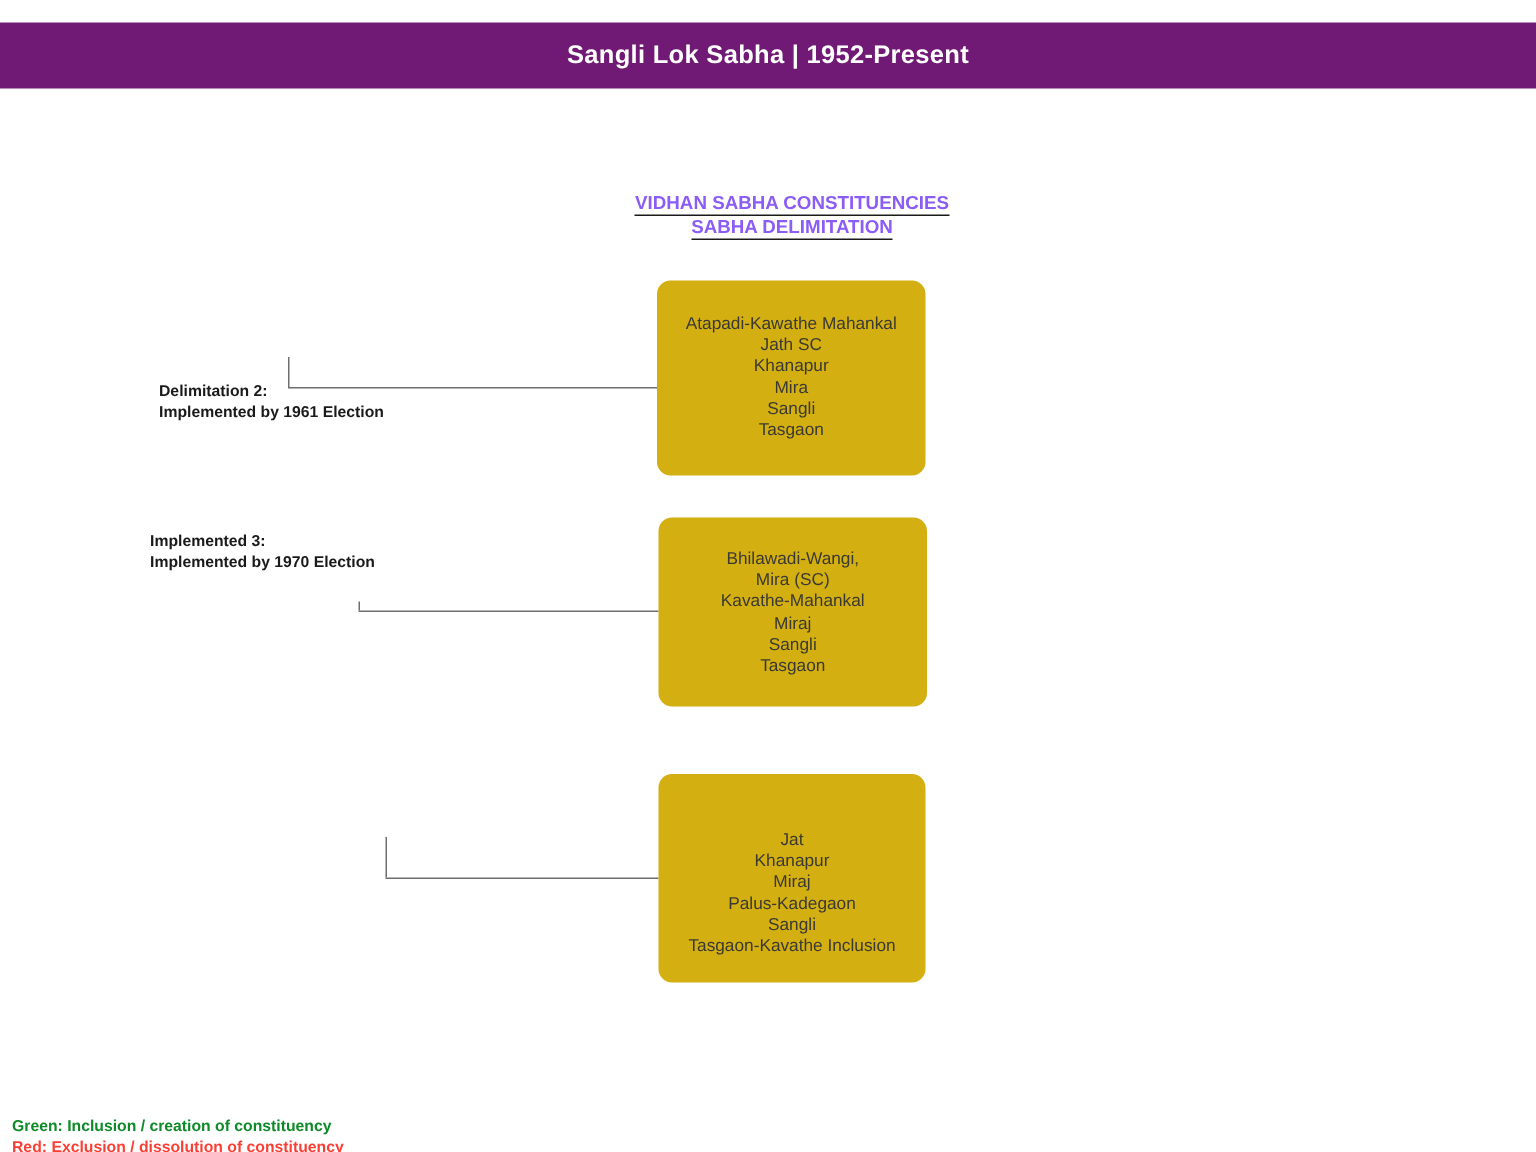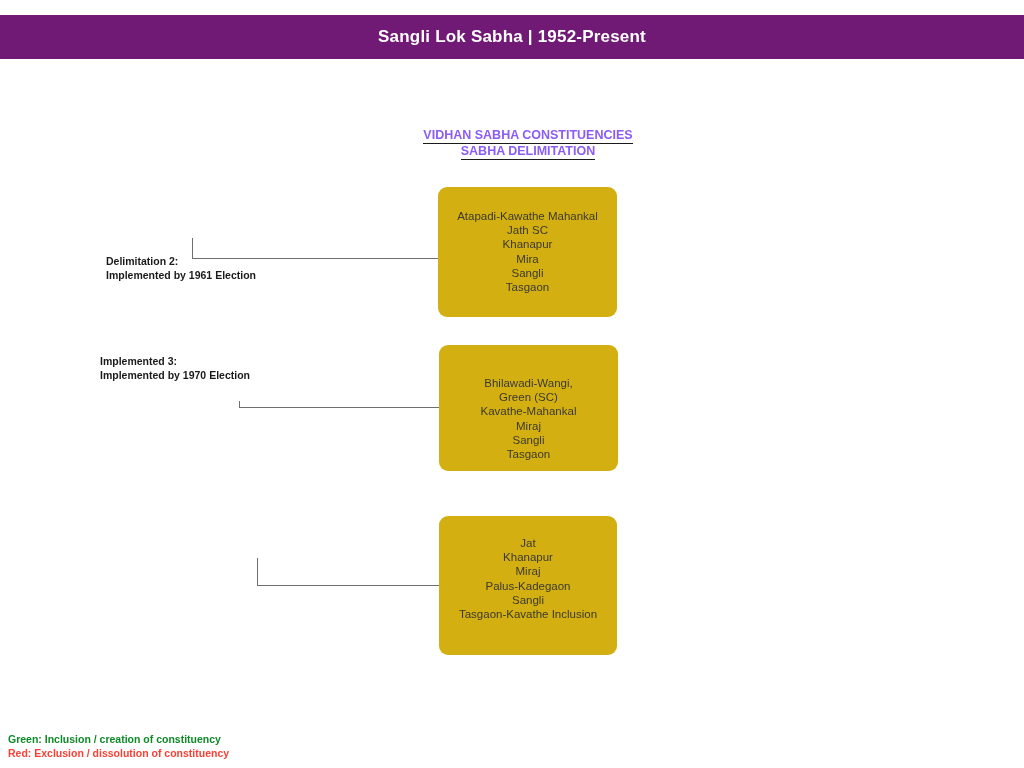--- a/index.html
+++ b/index.html
@@ -104,21 +104,21 @@
 
   
   .legend {
     position: absolute;
     left: 8px;
     top: 733px;
     font-size: 10.5px;
     font-weight: bold;
     line-height: 13.5px;
   }
-  .legend-green { color: #0f8a28; display: block; white-space: nowrap; }
+  .legend-green { color: #0f8a28; display: block; white-space: nowrap; margin-top: 12px; }
   .legend-red   { color: #f2past; }
   .legend-red   { color: #FC3F34; display: block; white-space: nowrap; }
 </style>
 </head>
 <body>
 
 <div id="page">
 
   <div class="header-band">
     <div class="header-title">Sangli Lok Sabha | 1952-Present</div>
@@ -149,36 +149,36 @@
   </div>
 
   <div class="delim-label" style="left:100px; top:354px;">
     <span class="ln">Implemented 3:</span>
     <span class="ln">Implemented by 1970 Election</span>
   </div>
 
   <div class="conn-v" style="left:239px; top:401px; height:6px;"></div>
   <div class="conn-h" style="left:239px; top:407px; width:200px;"></div>
 
-  <div class="vs-box" style="left:439px; top:345px; width:179px; height:126px; padding-top:21px;justify-content:center;">
+  <div class="vs-box" style="left:439px; top:345px; width:179px; height:126px; padding-top:21px;">
     <div class="vs-list">
       <span class="vs-item">Bhilawadi-Wangi,</span>
-      <span class="vs-item">Green (SC)</span>
+      <span class="vs-item">Mira (SC)</span>
       <span class="vs-item">Kavathe-Mahankal</span>
       <span class="vs-item">Miraj</span>
       <span class="vs-item">Sangli</span>
       <span class="vs-item">Tasgaon</span>
     </div>
   </div>
 
 
   <div class="conn-v" style="left:257px; top:558px; height:27px;"></div>
   <div class="conn-h" style="left:257px; top:585px; width:182px;"></div>
 
-  <div class="vs-box" style="left:439px; top:516px; width:178px; height:139px; padding-top:20px;">
+  <div class="vs-box" style="left:439px; top:516px; width:178px; height:139px; padding-top:20px;justify-content:center;">
     <div class="vs-list">
       <span class="vs-item">Jat</span>
       <span class="vs-item">Khanapur</span>
       <span class="vs-item">Miraj</span>
       <span class="vs-item">Palus-Kadegaon</span>
       <span class="vs-item">Sangli</span>
       <span class="vs-item">Tasgaon-Kavathe Inclusion</span>
     </div>
   </div>
 

